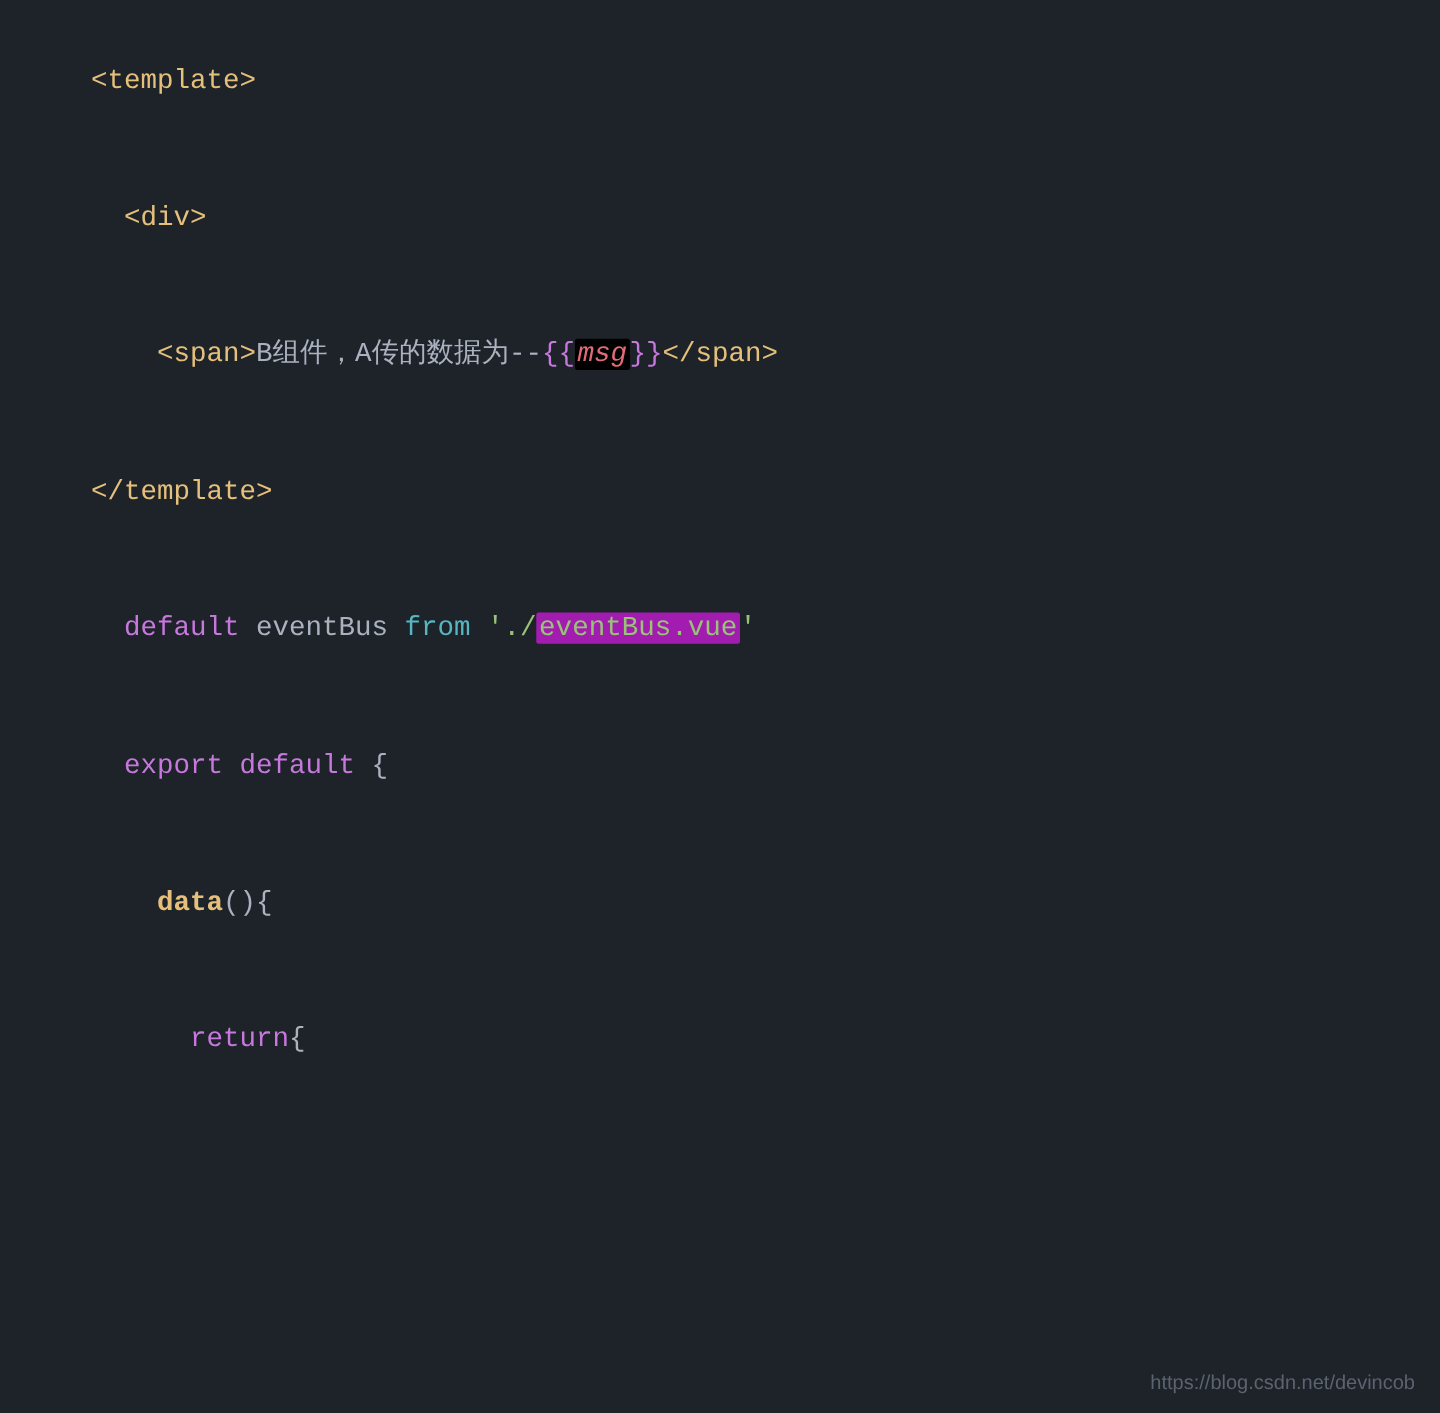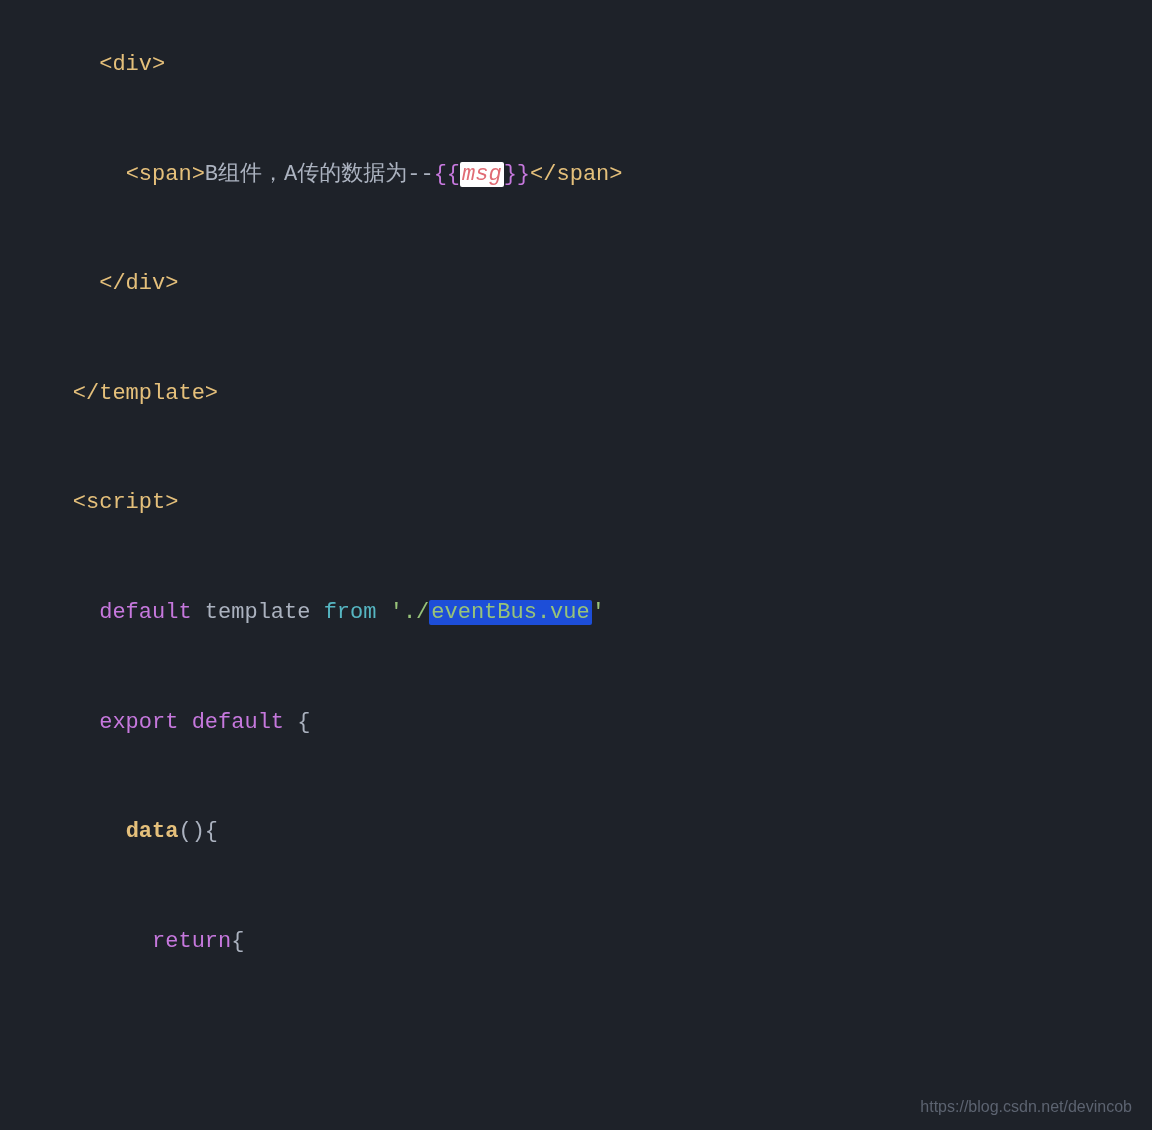--- a/index.html
+++ b/index.html
@@ -32,68 +32,65 @@
     .keyword { color: #c678dd; margin-top: 12px; }
     .string { color: #98c379; }
     .function-name { color: #e5c07b; font-weight: bold; margin-top: 19px; }
     .italic-var { color: #e06c75; font-style: italic; }
     .template-brace { color: #c678dd; }
     .import-keyword { color: #c678dd; }
     .from-keyword { color: #56b6c2; }
     .default-keyword { color: #c678dd; }
     .export-keyword { color: #c678dd; }
     .highlight-module {
-      background-color: #1d4ed8;
+      background-color: #a21caf;
       border-radius: 2px;
       padding: 0 2px;
     }
     .highlight-msg {
-      background-color: #ffffff;
+      background-color: #000000;
       border-radius: 2px;
       padding: 0 2px;
     }
 
     .website-credit {
       position: fixed;
       bottom: 10px;
       right: 20px;
       color: #5c6370;
       font-size: 16px;
       font-family: Liberation Sans, sans-serif;
       margin-left: 28px;
     }
   </style>
 </head>
 <body>
 
 <div class="code-container">
 
+  <span class="line">
+    <span class="tag">&lt;template&gt;</span>
+  </span>
 
   <span class="line">
     <span class="text">  </span><span class="tag">&lt;div&gt;</span>
   </span>
 
   <span class="line">
     <span class="text">    </span><span class="tag">&lt;span&gt;</span><span class="text">B组件，A传的数据为--</span><span class="template-brace">{{</span><span class="italic-var highlight-msg"><em>msg</em></span><span class="template-brace">}}</span><span class="tag">&lt;/span&gt;</span>
   </span>
 
-  <span class="line">
-    <span class="text">  </span><span class="tag">&lt;/div&gt;</span>
-  </span>
 
   <span class="line">
     <span class="tag">&lt;/template&gt;</span>
   </span>
 
-  <span class="line">
-    <span class="tag">&lt;script&gt;</span>
-  </span>
 
   <span class="line">
-    <span class="text">  </span><span class="import-keyword">default</span><span class="text"> template </span><span class="from-keyword">from</span><span class="text"> </span><span class="string">'./</span><span class="string highlight-module">eventBus.vue</span><span class="string">'</span>
+    <span class="text">  </span><span class="import-keyword">default</span><span class="text"> eventBus </span><span class="from-keyword">from</span><span class="text"> </span><span class="string">'./</span><span class="string highlight-module">eventBus.vue</span><span class="string">'</span>
   </span>
 
   <span class="line">
     <span class="text">  </span><span class="export-keyword">export</span><span class="text"> </span><span class="default-keyword">default</span><span class="text"> {</span>
   </span>
 
   <span class="line">
     <span class="text">    </span><span class="function-name">data</span><span class="text">(){</span>
   </span>
 

